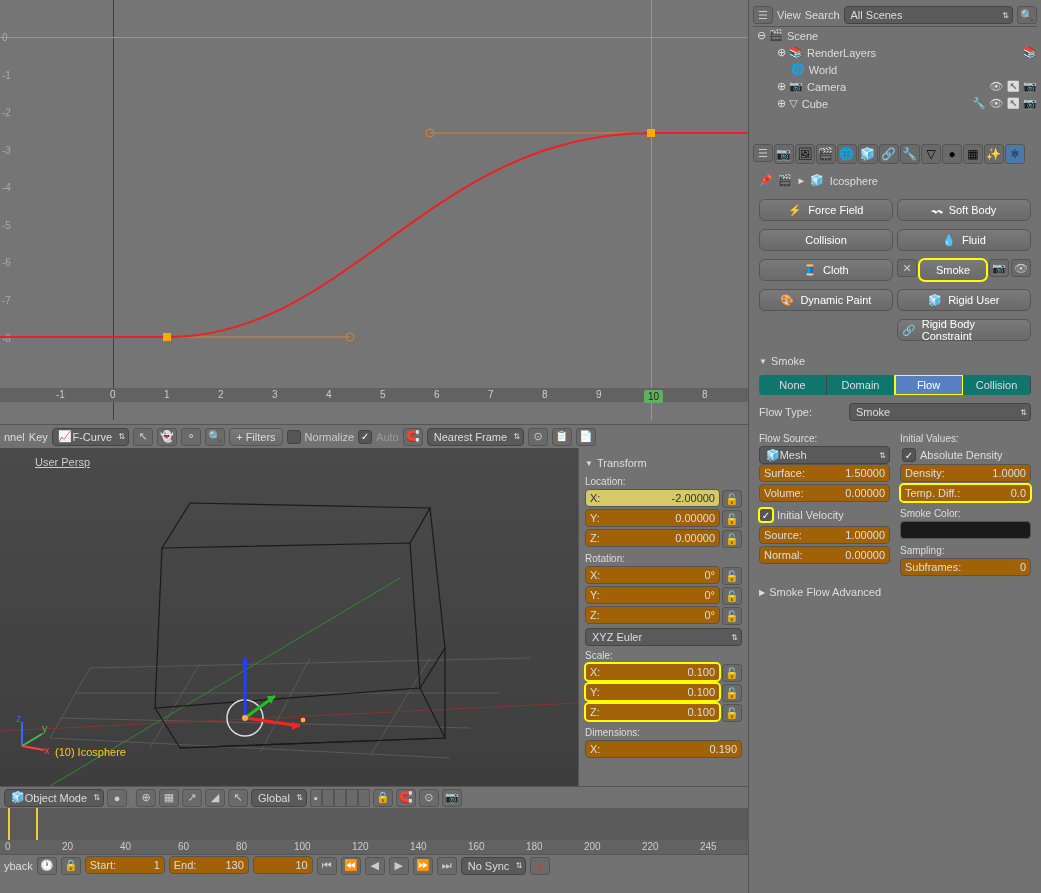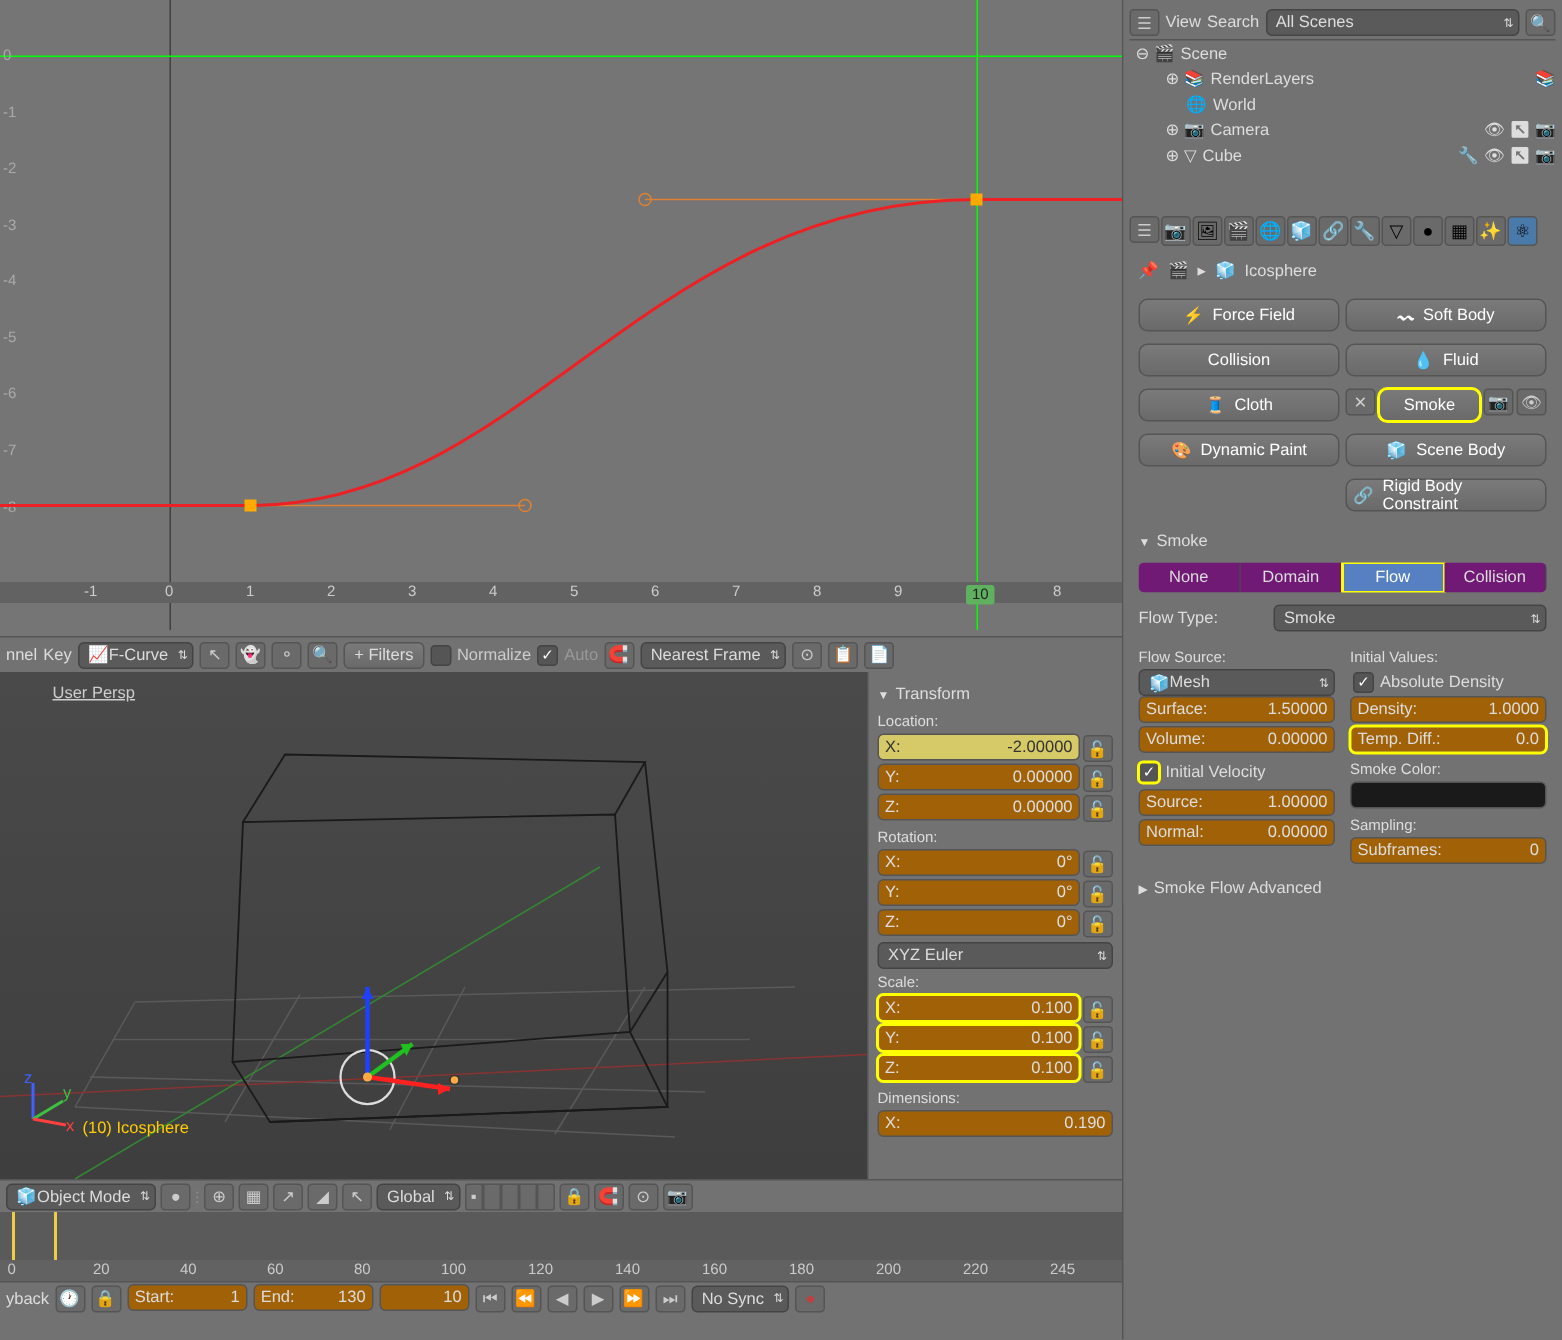--- a/index.html
+++ b/index.html
@@ -51,21 +51,21 @@
 .tab-icon.active { background: #4a7aaa; }
 .breadcrumb { padding: 6px 10px; color: #ddd; display: flex; align-items: center; gap: 6px; }
 .section { padding: 6px 10px; }
 .section-label { color: #ddd; padding: 4px 0; }
 .physics-btn { display: flex; align-items: center; gap: 6px; background: linear-gradient(to bottom, #7a7a7a, #6a6a6a); border: 1px solid #555; border-radius: 6px; padding: 4px; margin-bottom: 4px; cursor: pointer; color: #fff; justify-content: center; height: 22px; }
 .physics-grid { display: grid; grid-template-columns: 1fr 1fr; gap: 4px; }
 .panel-header { display: flex; align-items: center; gap: 4px; padding: 4px 10px; color: #ddd; cursor: pointer; }
 .panel-header::before { content: '▼'; font-size: 8px; }
 .panel-header.collapsed::before { content: '▶'; }
 .smoke-tabs { display: flex; margin: 4px 10px; border-radius: 4px; overflow: hidden; }
-.smoke-tab { flex: 1; background: #701a75; color: #ddd; padding: 4px; text-align: center; cursor: pointer; border-right: 1px solid #444; }
+.smoke-tab { flex: 1; background: #0f766e; color: #ddd; padding: 4px; text-align: center; cursor: pointer; border-right: 1px solid #444; }
 .smoke-tab.active { background: #5680c2; color: #fff; }
 .prop-grid { display: grid; grid-template-columns: 1fr 1fr; gap: 4px 10px; padding: 4px 10px; }
 .highlight { outline: 2px solid #ffff00; outline-offset: -1px; }
 .curve-path { stroke: #ed2024; stroke-width: 2; fill: none; }
 .handle-line { stroke: #e08030; stroke-width: 1; }
 .key-point { fill: #ffaa00; }
 .frame-marker { position: absolute; background: #5fb05f; color: #222; font-size: 10px; padding: 1px 4px; border-radius: 2px; }
 .playhead { position: absolute; top: 0; bottom: 0; width: 1px; background: #6fc050; }
 svg { display: block; }
 .axis-gizmo { position: absolute; bottom: 32px; left: 14px; }
@@ -383,21 +383,21 @@
         <div class="physics-btn">🧵 <span>Cloth</span></div>
         <div style="display:flex;gap:2px">
             <div class="icon-btn">✕</div>
             <div class="physics-btn highlight" style="flex:1;margin:0">
               <span>Smoke</span>
             </div>
             <div class="icon-btn">📷</div>
             <div class="icon-btn">👁</div>
           </div>
         <div class="physics-btn">🎨 <span>Dynamic Paint</span></div>
-        <div class="physics-btn">🧊 <span>Scene Body</span></div>
+        <div class="physics-btn">🧊 <span>Rigid User</span></div>
         <div></div>
         <div class="physics-btn">🔗 <span>Rigid Body Constraint</span></div>
       </div>
     </div>
 
     <div class="panel-header">Smoke</div>
     <div class="smoke-tabs">
       <div class="smoke-tab">None</div>
       <div class="smoke-tab">Domain</div>
       <div class="smoke-tab active highlight">Flow</div>

